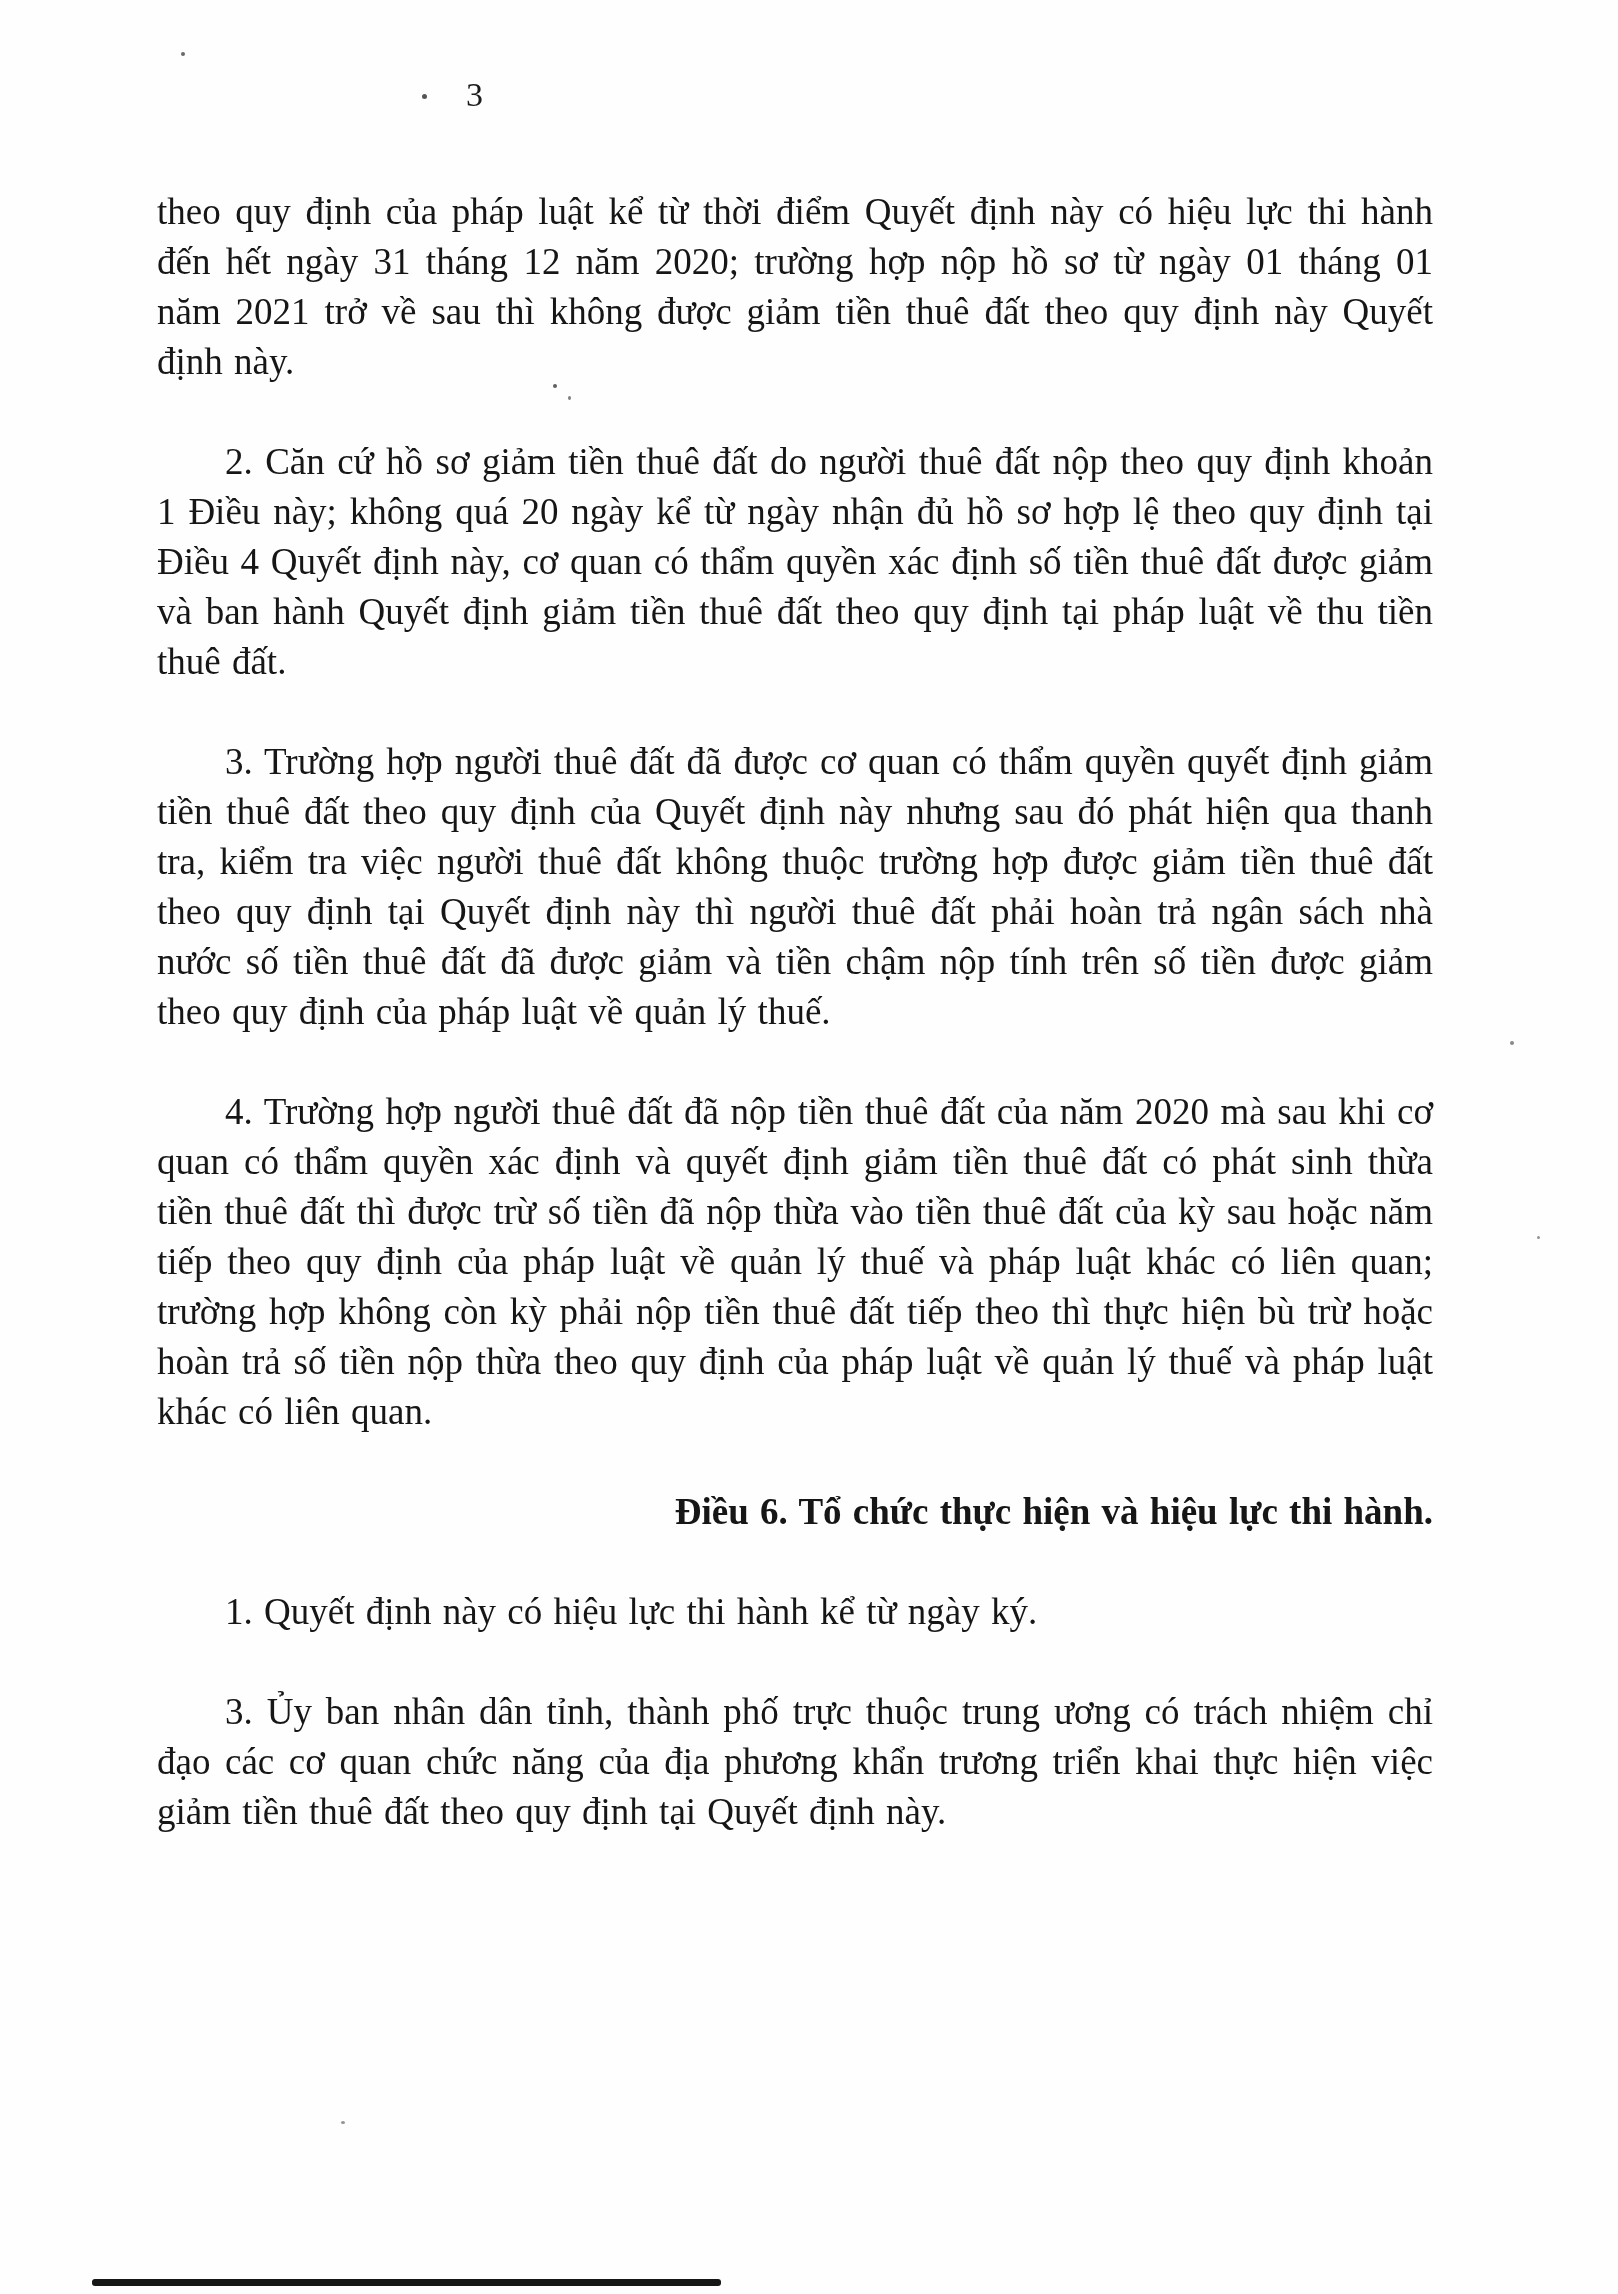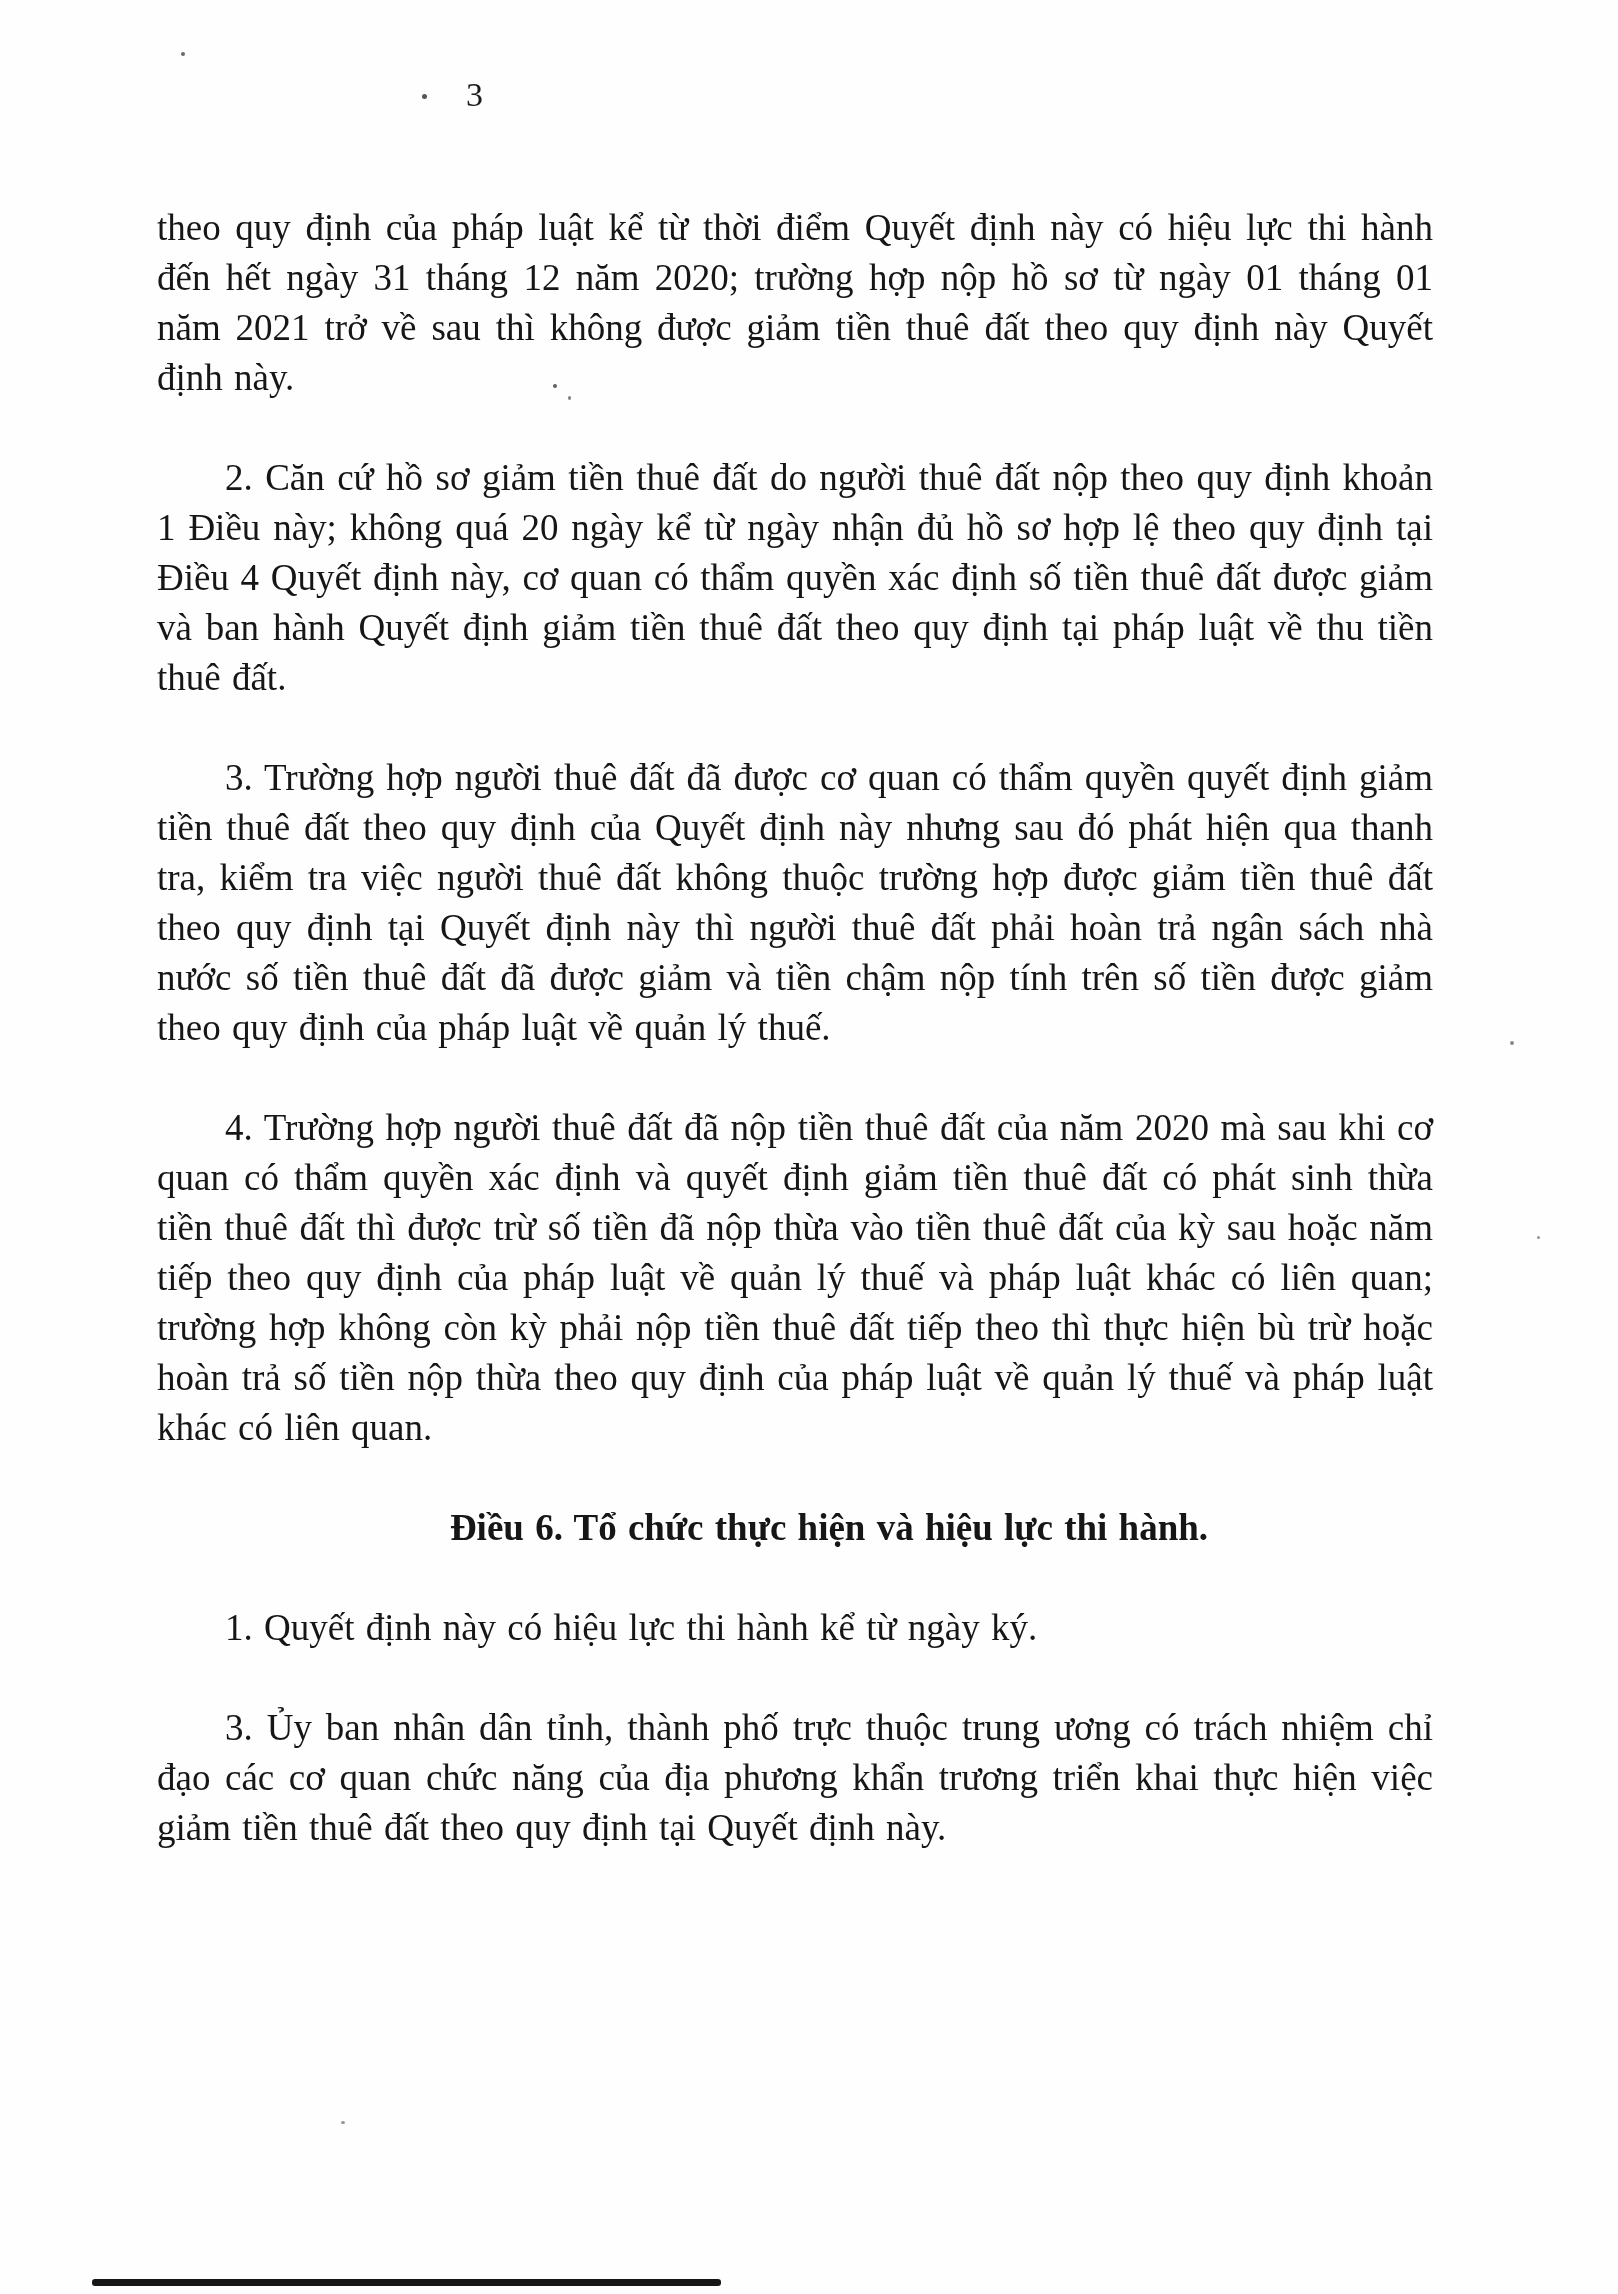--- a/index.html
+++ b/index.html
@@ -35,25 +35,24 @@
     margin: 0 0 50px 0;
     font-size: 37px;
     line-height: 50px;
     text-align: justify;
     text-indent: 68px;
     word-spacing: 2px;
     color: #161616;
   }
   .doc-body p.no-indent {
     text-indent: 0;
-    margin-top: 16px;
   }
   .doc-body p.article-heading {
     font-weight: bold;
-    text-align: center;
+    text-align: right;
   }
   
   .noise-dot {
     position: absolute;
     background: #2a2a2a;
     border-radius: 50%;
   }
   .scan-edge-line {
     position: absolute;
     left: 92px;

